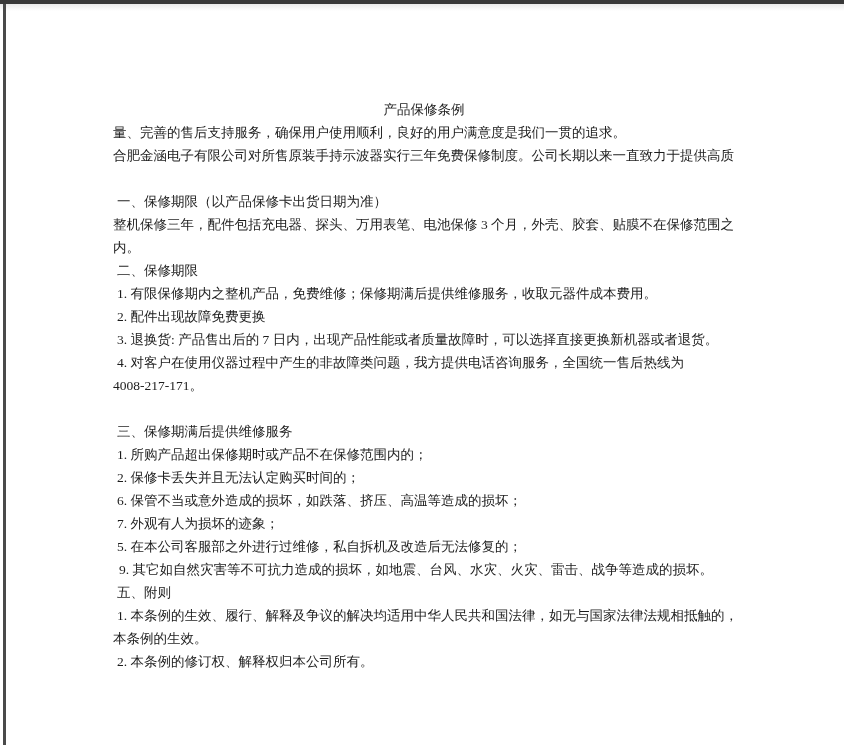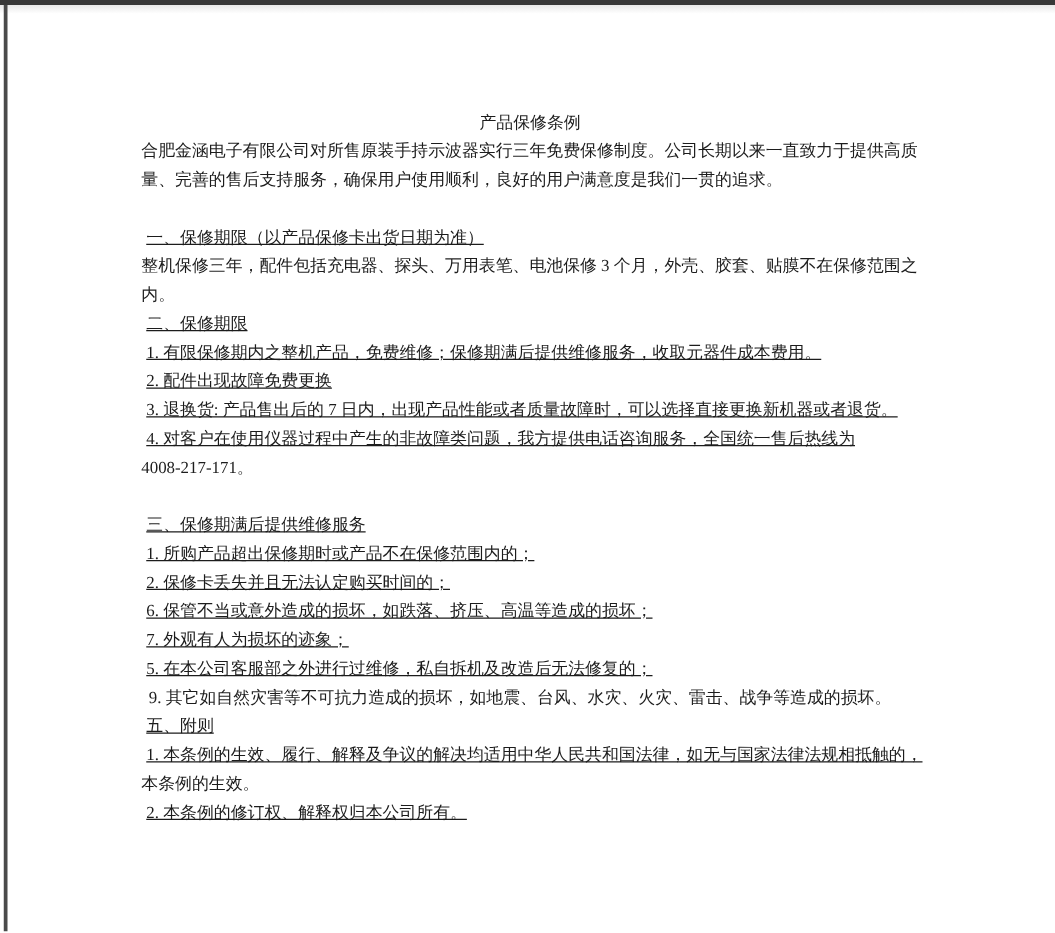--- a/index.html
+++ b/index.html
@@ -47,36 +47,37 @@
     font-size: 13.5px;
     line-height: 23px;
   }
   .line {
     height: 23px;
     white-space: pre;
     overflow: visible;
   }
   .title {
     text-align: center;
+    margin-top: 12px;
   }
-  .ind1 { padding-left: 4px; text-decoration: underline; }
+  .ind1 { padding-left: 4px; }
   .ind2 { padding-left: 6px; }
 </style>
 </head>
 <body>
 
 <div class="page">
   <div class="top-border"></div>
   <div class="top-shade"></div>
   <div class="left-border"></div>
   <div class="content">
     <div class="line title">产品保修条例</div>
     <div id="lines">
+        <div class="line">量、完善的售后支持服务，确保用户使用顺利，良好的用户满意度是我们一贯的追求。</div>
         <div class="line">合肥金涵电子有限公司对所售原装手持示波器实行三年免费保修制度。公司长期以来一直致力于提供高质</div>
-        <div class="line">量、完善的售后支持服务，确保用户使用顺利，良好的用户满意度是我们一贯的追求。</div>
         <div class="line"> </div>
         <div class="line ind1">一、保修期限（以产品保修卡出货日期为准）</div>
         <div class="line">整机保修三年，配件包括充电器、探头、万用表笔、电池保修 3 个月，外壳、胶套、贴膜不在保修范围之</div>
         <div class="line">内。</div>
         <div class="line ind1">二、保修期限</div>
         <div class="line ind1">1. 有限保修期内之整机产品，免费维修；保修期满后提供维修服务，收取元器件成本费用。</div>
         <div class="line ind1">2. 配件出现故障免费更换</div>
         <div class="line ind1">3. 退换货: 产品售出后的 7 日内，出现产品性能或者质量故障时，可以选择直接更换新机器或者退货。</div>
         <div class="line ind1">4. 对客户在使用仪器过程中产生的非故障类问题，我方提供电话咨询服务，全国统一售后热线为</div>
         <div class="line">4008-217-171。</div>

